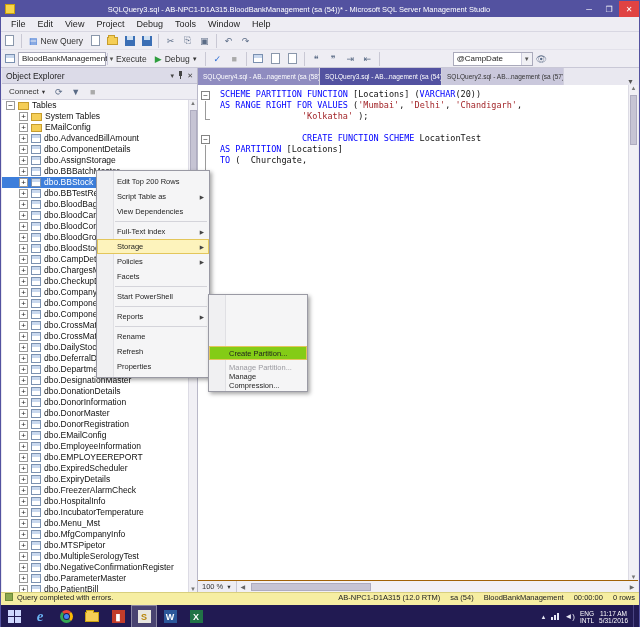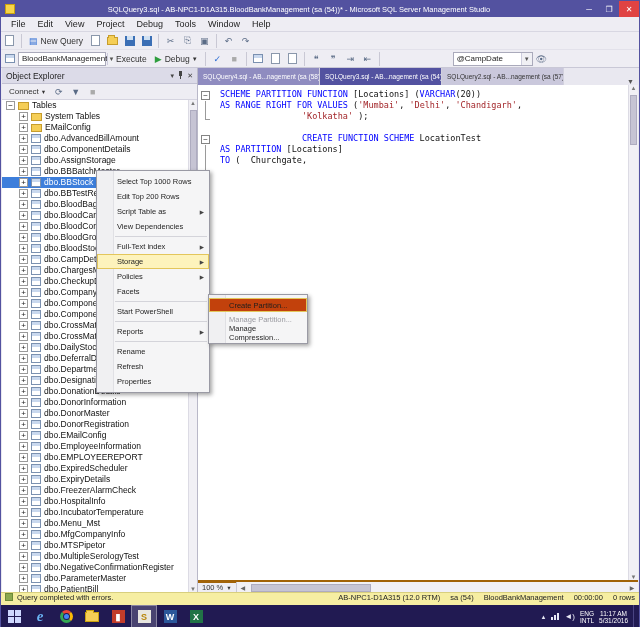--- a/index.html
+++ b/index.html
@@ -66,21 +66,21 @@
   .code-area{position:absolute;left:0;top:17px;right:10px;bottom:12px;background:#fff;overflow:hidden;}
   .code-lines{padding:4px 0 0 22px;font-family:"DejaVu Sans Mono",monospace;font-size:8.5px;}
   .code-line{height:11px;line-height:11px;white-space:pre;}
   .tok-k{color:#0000ff;}
   .tok-s{color:#a3262a;}
   .tok-p{color:#111;}
   .fold-box{position:absolute;left:3px;width:9px;height:9px;border:1px solid #848484;background:#fff;font-size:8px;line-height:7px;text-align:center;color:#333;}
   .fold-box::before{content:"−";}
   .fold-guide{position:absolute;left:7px;width:5px;border-left:1px solid #9a9a9a;border-bottom:1px solid #9a9a9a;}
   .ed-vscroll{position:absolute;right:0;top:17px;width:10px;bottom:12px;background:#f1f0f5;border-left:1px solid #dcdbe4;font-size:6px;color:#777;text-align:center;}
-  .ed-bottom{position:absolute;left:0;right:0;bottom:0;height:12px;background:#eeedf3;border-top:3px solid #a16207;display:flex;align-items:center;font-size:7.5px;color:#333;}
+  .ed-bottom{position:absolute;left:0;right:0;bottom:0;height:12px;background:#eeedf3;border-top:1px solid #a16207;display:flex;align-items:center;font-size:7.5px;color:#333;}
   .zoom-box{display:flex;align-items:center;height:12px;padding:0 4px;border-right:1px solid #c9c8d4;}
   .hscroll{flex:1;height:12px;position:relative;background:#f1f0f5;display:flex;align-items:center;}
   .hthumb{position:absolute;left:14px;width:120px;top:2px;bottom:2px;background:#c6c4d4;border:1px solid #aeacc0;}
   .scroll-arrow{width:12px;text-align:center;font-size:6px;color:#666;}
 
   
   .statusbar{position:absolute;left:0;top:591px;width:100%;height:13px;background:#f6eea2;border-top:1px solid #d8cf7e;display:flex;align-items:flex-start;font-size:7.5px;color:#222;padding:0 4px;}
   .sb-ico{width:8px;height:8px;background:#8aa84f;border:1px solid #6d8a38;margin-right:4px;flex:none;}
   .sb-right{margin-left:auto;display:flex;gap:10px;white-space:nowrap;}
 
@@ -105,21 +105,21 @@
   
   .ctx{position:absolute;left:95px;top:169px;width:114px;background:#f5f5f6;border:1px solid #9a9aa4;box-shadow:2px 2px 4px rgba(0,0,0,.35);padding:3px 0;font-size:7.5px;color:#1e1e1e;z-index:40;}
   .ctx::before{content:"";position:absolute;left:0;top:0;bottom:0;width:16px;background:#f0f0f2;border-right:1px solid #e0e0e4;}
   .ctx-item{height:15px;display:flex;align-items:center;padding:0 5px 0 20px;position:relative;}
   .ctx-item.hl{background:#fdf3bc;box-shadow:inset 0 0 0 1px #e3c65b;}
   .ctx-arrow{margin-left:auto;font-size:5.5px;color:#444;}
   .ctx-sep{height:1px;background:#d4d4da;margin:2px 2px 2px 18px;}
   .sub{position:absolute;left:207px;top:293px;width:100px;background:#f5f5f6;border:1px solid #9a9aa4;box-shadow:2px 2px 4px rgba(0,0,0,.35);padding:3px 0;font-size:7.5px;color:#1e1e1e;z-index:41;}
   .sub::before{content:"";position:absolute;left:0;top:0;bottom:0;width:16px;background:#f0f0f2;border-right:1px solid #e0e0e4;}
   .sub-item{height:14px;display:flex;align-items:center;padding:0 5px 0 20px;position:relative;}
-  .sub-item.hl{background:#c2410c;box-shadow:inset 0 0 0 1px #e3c65b;}
+  .sub-item.hl{background:#84cc16;box-shadow:inset 0 0 0 1px #e3c65b;margin-top:48px;}
   .sub-item.disabled{color:#9a9aa0;}
 </style>
 </head>
 <body>
 
 <div id="win">
 
   <div class="titlebar">
     <span class="app-ico"></span>
     <span class="title-text">SQLQuery3.sql - AB-NPC1-D1A315.BloodBankManagement (sa (54))* - Microsoft SQL Server Management Studio</span>
@@ -505,23 +505,20 @@
       <span class="hscroll">
         <span class="scroll-arrow">◀</span>
         <span class="hthumb"></span>
         <span class="scroll-arrow" style="margin-left:auto">▶</span>
       </span>
     </div>
   </div>
 
   <div class="ctx">
       <div class="ctx-item">
-        <span>Select Top 1000 Rows</span>
-      </div>
-      <div class="ctx-item">
         <span>Edit Top 200 Rows</span>
       </div>
       <div class="ctx-item">
         <span>Script Table as</span>
         <span class="ctx-arrow">▶</span>
       </div>
       <div class="ctx-item">
         <span>View Dependencies</span>
       </div>
       <div class="ctx-sep"></div>

